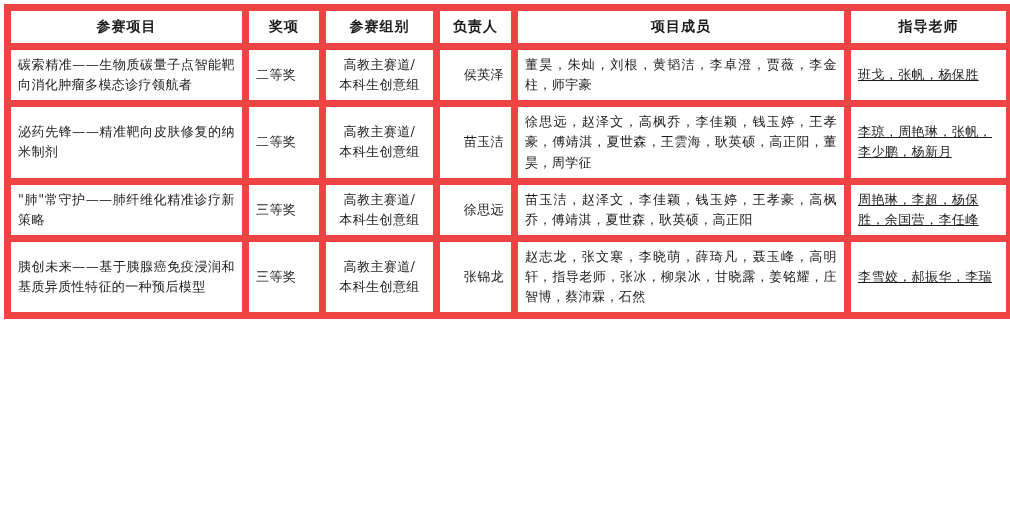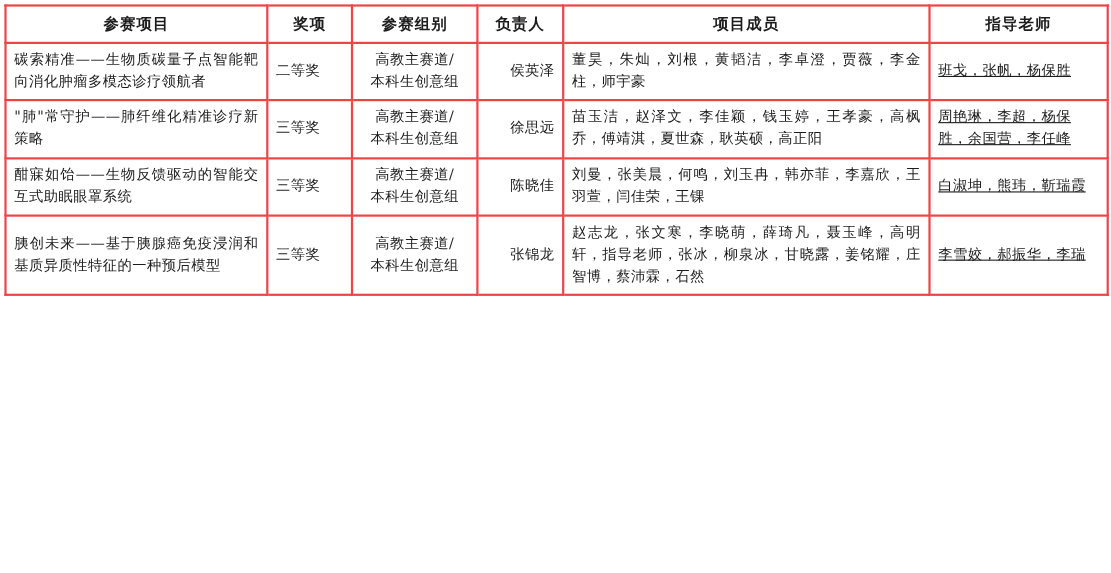--- a/index.html
+++ b/index.html
@@ -17,21 +17,21 @@
     overflow: hidden;
   }
   table.results {
     width: 1002px;
     border-collapse: collapse;
     table-layout: fixed;
     color: #1c1c1c;
   }
   table.results th,
   table.results td {
-    border: 2px solid #ef4444;
+    border: 7px solid #ef4444;
     vertical-align: middle;
     box-sizing: border-box;
   }
   table.results th {
     font-family: "DejaVu Sans", "Liberation Sans", sans-serif;
     font-size: 14px;
     font-weight: bold;
     text-align: center;
     padding: 7px 4px;
     letter-spacing: 1px;
@@ -76,36 +76,36 @@
         <tr>
           <td class="col-project">碳索精准——生物质碳量子点智能靶向消化肿瘤多模态诊疗领航者</td>
           <td class="col-award">二等奖</td>
           <td class="col-group">高教主赛道/
 本科生创意组</td>
           <td class="col-leader">侯英泽</td>
           <td class="col-members">董昊，朱灿，刘根，黄韬洁，李卓澄，贾薇，李金柱，师宇豪</td>
           <td class="col-advisors">班戈，张帆，杨保胜</td>
         </tr>
         <tr>
+          <td class="col-project">泌药先锋——精准靶向皮肤修复的纳米制剂</td>
+          <td class="col-award">二等奖</td>
+          <td class="col-group">高教主赛道/
+本科生创意组</td>
+          <td class="col-leader">苗玉洁</td>
+          <td class="col-members">徐思远，赵泽文，高枫乔，李佳颖，钱玉婷，王孝豪，傅靖淇，夏世森，王雲海，耿英硕，高正阳，董昊，周学征</td>
+          <td class="col-advisors">李琼，周艳琳，张帆，李少鹏，杨新月</td>
+        </tr>
+        <tr>
           <td class="col-project">"肺"常守护——肺纤维化精准诊疗新策略</td>
           <td class="col-award">三等奖</td>
           <td class="col-group">高教主赛道/
 本科生创意组</td>
           <td class="col-leader">徐思远</td>
           <td class="col-members">苗玉洁，赵泽文，李佳颖，钱玉婷，王孝豪，高枫乔，傅靖淇，夏世森，耿英硕，高正阳</td>
           <td class="col-advisors">周艳琳，李超，杨保胜，余国营，李任峰</td>
-        </tr>
-        <tr>
-          <td class="col-project">酣寐如饴——生物反馈驱动的智能交互式助眠眼罩系统</td>
-          <td class="col-award">三等奖</td>
-          <td class="col-group">高教主赛道/
-本科生创意组</td>
-          <td class="col-leader">陈晓佳</td>
-          <td class="col-members">刘曼，张美晨，何鸣，刘玉冉，韩亦菲，李嘉欣，王羽萱，闫佳荣，王锞</td>
-          <td class="col-advisors">白淑坤，熊玮，靳瑞霞</td>
         </tr>
         <tr>
           <td class="col-project">胰创未来——基于胰腺癌免疫浸润和基质异质性特征的一种预后模型</td>
           <td class="col-award">三等奖</td>
           <td class="col-group">高教主赛道/
 本科生创意组</td>
           <td class="col-leader">张锦龙</td>
           <td class="col-members">赵志龙，张文寒，李晓萌，薛琦凡，聂玉峰，高明轩，指导老师，张冰，柳泉冰，甘晓露，姜铭耀，庄智博，蔡沛霖，石然</td>
           <td class="col-advisors">李雪姣，郝振华，李瑞</td>
         </tr>

